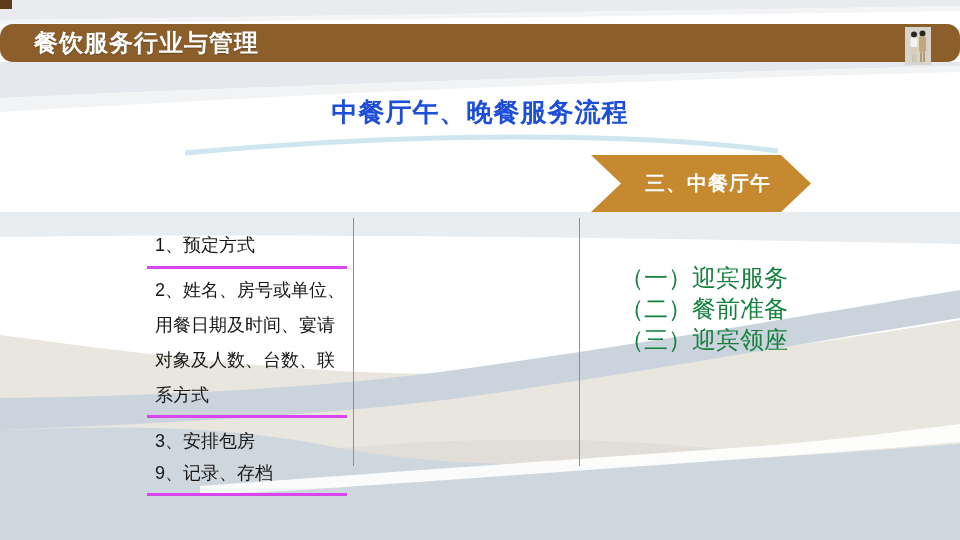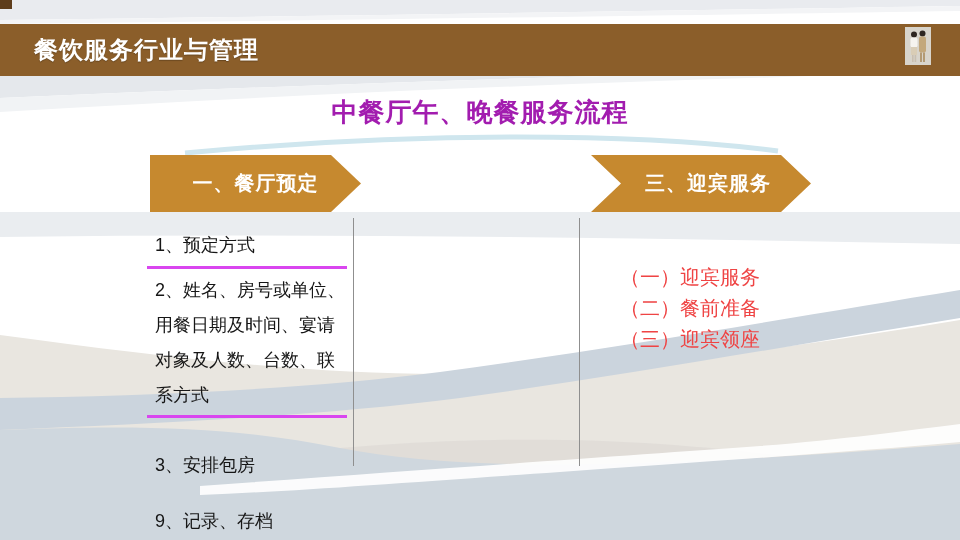--- a/index.html
+++ b/index.html
@@ -3,35 +3,35 @@
 <meta charset="utf-8">
 <style>
   html,body{margin:0;padding:0;background:#222;}
   .slide{
     position:relative;width:960px;height:540px;overflow:hidden;
     background:#ffffff;font-family:"Liberation Sans","DejaVu Sans",sans-serif;
   }
   .bg{position:absolute;left:0;top:0;width:960px;height:540px;display:block;}
   
   .header-bar{
-    position:absolute;left:0;top:24px;width:960px;height:52px;
-    background:#8B5E2A;display:flex;align-items:center;
+    position:absolute;left:0;top:24px;width:960px;height:38px;
+    background:#8B5E2A;display:flex;align-items:center;border-radius:13px;
   }
   .header-title{
     color:#ffffff;font-size:24px;font-weight:bold;letter-spacing:1px;
     padding-left:34px;white-space:nowrap;
     text-shadow:0 1px 1px rgba(0,0,0,0.25);
   }
   .corner-chip{position:absolute;left:0;top:0;width:12px;height:9px;background:#5E3D1B;}
   .staff-photo{position:absolute;left:905px;top:27px;width:26px;height:38px;}
   .staff-photo svg{display:block;width:100%;height:100%;}
   
   .slide-title{
     position:absolute;left:0;top:95px;width:960px;margin:0;
-    text-align:center;color:#a21caf;font-size:26px;font-weight:bold;letter-spacing:1px;
+    text-align:center;color:#1d4ed8;font-size:26px;font-weight:bold;letter-spacing:1px;
   }
   
   .step{
     position:absolute;top:155px;height:57px;
     display:flex;align-items:center;justify-content:center;
     color:#ffffff;font-size:20px;font-weight:bold;letter-spacing:1px;white-space:nowrap;
   }
   .step-head{
     clip-path:polygon(0 0, calc(100% - 30px) 0, 100% 50%, calc(100% - 30px) 100%, 0 100%);
   }
@@ -50,23 +50,23 @@
   .vdiv2{left:579px;}
   
   .col-left{position:absolute;left:147px;top:228px;width:200px;color:#161616;font-size:18px;}
   .col-left .group{border-bottom:3px solid #d946ef;}
   .col-left p{margin:0;}
   .g1{padding:4px 0 8px 8px;}
   .g1 p{line-height:26px;}
   .g2{padding:4px 0 2px 8px;}
   .g2 p{line-height:35px;}
   .g3{padding:7px 0 4px 8px;}
-  .g3 p{line-height:32px;margin-top:24px;}
+  .g3 p{line-height:32px;}
   
-  .col-right{position:absolute;left:620px;top:262px;color:#ef4444;font-size:20px;}
+  .col-right{position:absolute;left:620px;top:262px;color:#15803d;font-size:24px;}
   .col-right p{margin:0;line-height:31px;white-space:nowrap;}
 </style>
 </head>
 <body>
 
 <div class="slide">
 
   <svg class="bg" viewBox="0 0 960 540" aria-hidden="true">
     <rect x="0" y="0" width="960" height="540" fill="#ffffff"></rect>
 
@@ -105,25 +105,22 @@
       <rect x="9.6" y="28" width="1.6" height="7" fill="#C9BFB0"></rect>
       <circle cx="17.5" cy="6.5" r="3" fill="#2E2620"></circle>
       <rect x="14" y="9.5" width="7" height="16" rx="2" fill="#C3A87C"></rect>
       <rect x="15" y="25.5" width="2" height="9.5" fill="#B39A74"></rect>
       <rect x="18" y="25.5" width="2" height="9.5" fill="#B39A74"></rect>
     </svg>
   </div>
 
   <h1 class="slide-title">中餐厅午、晚餐服务流程</h1>
 
-  <div class="step step1 step-head gold">
-    <span>一、餐厅预定</span>
-  </div>
   <div class="step step3 step-chevron gold">
-    <span>三、迎宾服务</span>
+    <span>三、中餐厅午</span>
   </div>
 
   <div class="vdiv vdiv1"></div>
   <div class="vdiv vdiv2"></div>
 
   <div class="col-left">
     <div class="group g1">
       <p>1、预定方式</p>
     </div>
     <div class="group g2">

